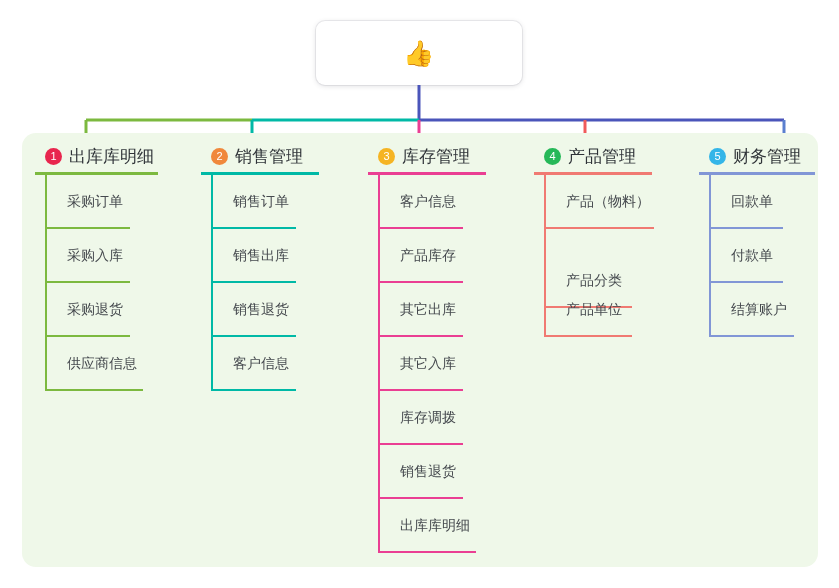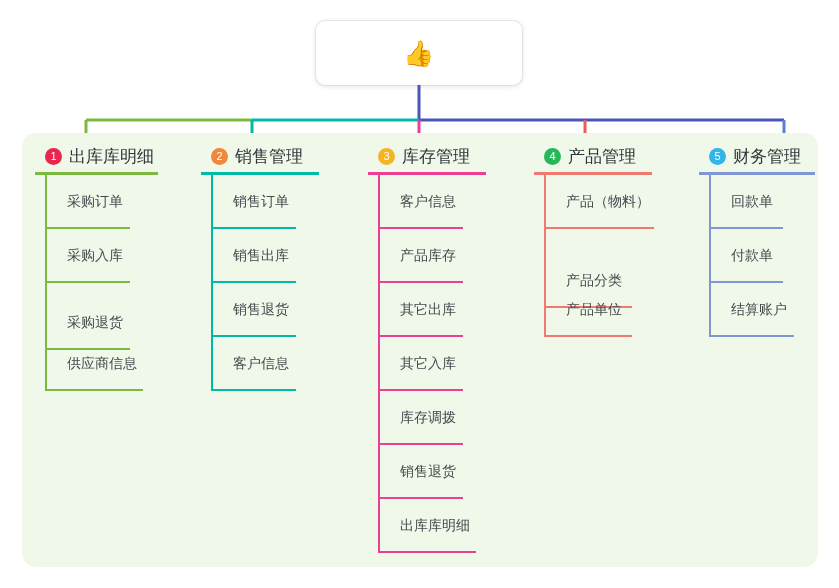--- a/index.html
+++ b/index.html
@@ -172,21 +172,21 @@
         <div class="head-rule" style="width: 123px; background: rgb(124, 185, 63);"></div>
         <div class="spine" style="background: rgb(124, 185, 63); height: 216px;"></div>
         <div class="leaf" style="top: 42px; width: 85px;">
           <span class="leaf-label">采购订单</span>
           <div class="leaf-rule" style="width: 85px; background: rgb(124, 185, 63);"></div>
         </div>
         <div class="leaf" style="top: 96px; width: 85px; padding-left: 20px;">
           <span class="leaf-label">采购入库</span>
           <div class="leaf-rule" style="width: 85px; background: rgb(124, 185, 63);"></div>
         </div>
-        <div class="leaf" style="top: 150px; width: 85px; margin-top: 13px;">
+        <div class="leaf" style="top: 150px; width: 85px;">
           <span class="leaf-label">采购退货</span>
           <div class="leaf-rule" style="width: 85px; background: rgb(124, 185, 63);"></div>
         </div>
         <div class="leaf" style="top: 204px; width: 98px;">
           <span class="leaf-label">供应商信息</span>
           <div class="leaf-rule" style="width: 98px; background: rgb(124, 185, 63);"></div>
         </div>
       </div>
       <div class="column" style="left: 188px; top: 133px;">
         <div class="col-head" style="margin-top: 10px;">

